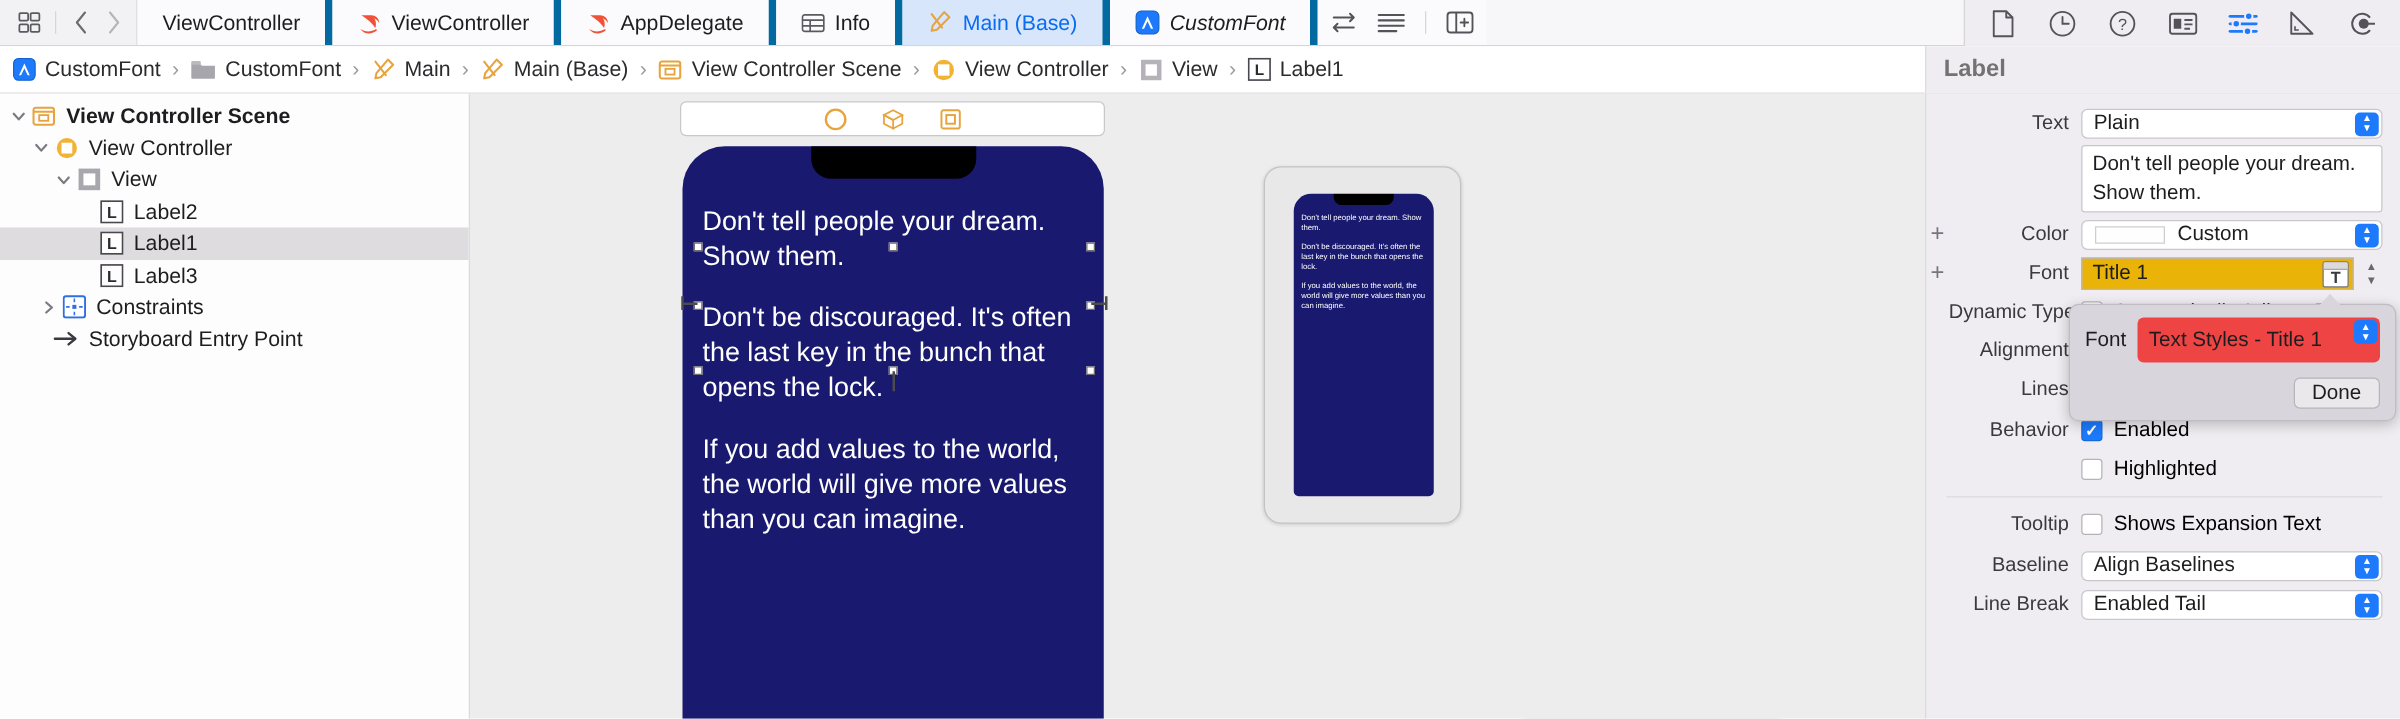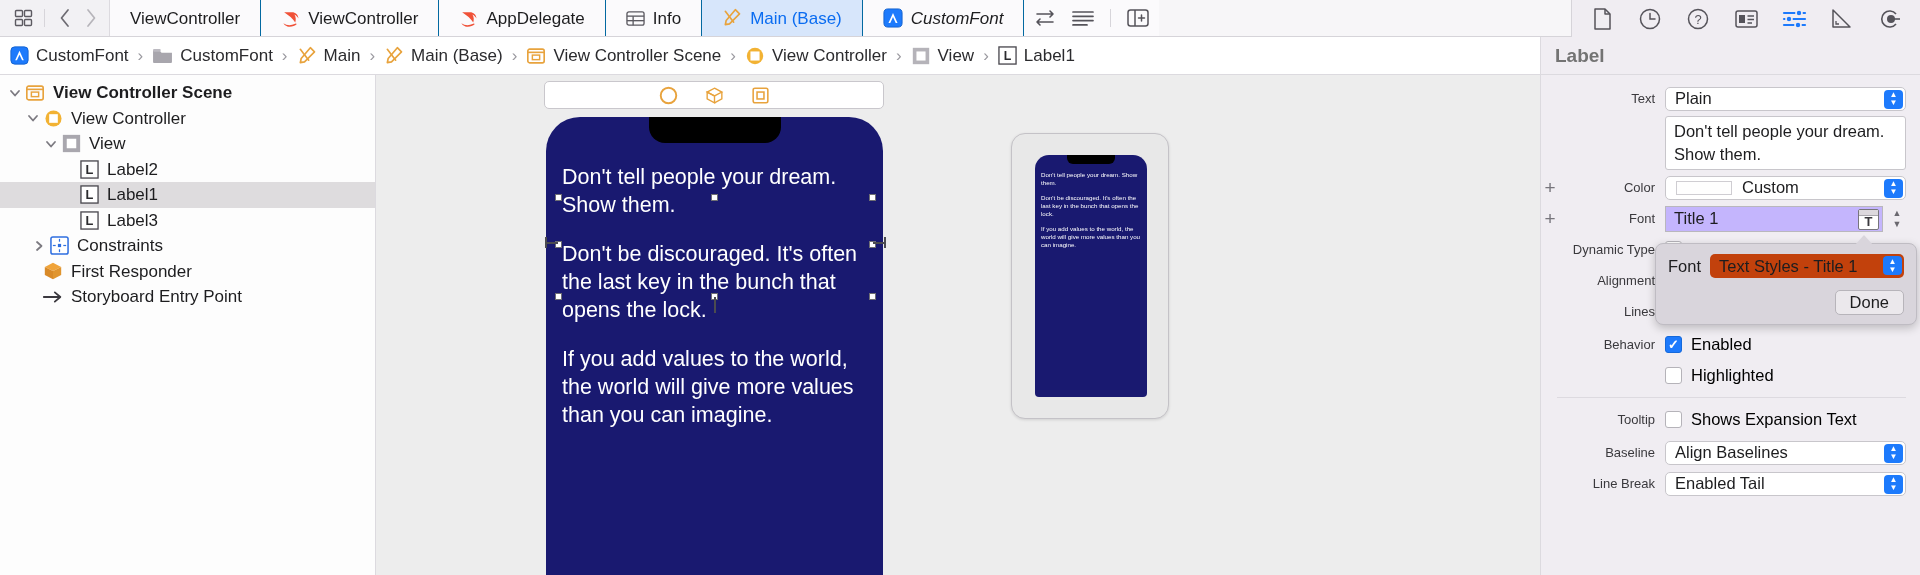--- a/index.html
+++ b/index.html
@@ -25,21 +25,21 @@
   }
   .grid-icon { width: 26px; display: flex; align-items: center; justify-content: center; cursor: default; }
   .vsep { width: 1px; height: 18px; background: #d7d5da; margin: 0 8px; }
   .navarrows { display: flex; align-items: center; gap: 2px; }
   .navarrow { width: 24px; height: 24px; display: flex; align-items: center; justify-content: center; }
 
   .tabs { display: flex; align-items: stretch; flex: 1; min-width: 0; }
   .tab {
     display: flex; align-items: center; justify-content: center; gap: 8px;
     padding: 0 20px; font-size: 17px; color: #1d1d1f;
-    border-right: 1px solid #0369a1;
+    border-right: 6px solid #0369a1;
     white-space: nowrap; position: relative;
     background: #fbfafc;
   }
   .tab.sel { background: #d7e6fb; color: #0a6cf1; }
   .tab.italic { font-style: italic; }
   .tab .tlabel { line-height: 1; }
 
   .tb-right {
     display: flex; align-items: center; gap: 0;
     padding: 0 2px; background: #fbfafc;
@@ -134,21 +134,21 @@
   
   .inspector {
     width: 380px; flex: none; background: #f0edf2;
     border-left: 1px solid #dcdadf; position: relative;
     padding-top: 10px; overflow: hidden;
   }
   .irow { display: flex; align-items: center; min-height: 27px; padding: 0 14px 0 0; margin-bottom: 4px; }
   .iplus { width: 18px; font-size: 19px; color: #77757c; text-align: center; flex: none; line-height: 1; }
   .ilabel {
     width: 106px; text-align: right; padding-right: 10px;
-    font-size: 13px; color: #3a393d; flex: none; white-space: nowrap;
+    font-size: 16px; color: #3a393d; flex: none; white-space: nowrap;
   }
   .ifield { flex: 1; display: flex; align-items: center; }
 
   .popbtn {
     flex: 1; height: 24px; background: #fff; border: 1px solid #c8c6cb;
     border-radius: 5px; display: flex; align-items: center;
     font-size: 16.5px; color: #1d1d1f; padding-left: 9px; position: relative;
   }
   .stepper-blue {
     position: absolute; right: 2px; top: 2px; width: 19px; height: 19px;
@@ -156,21 +156,21 @@
     display: flex; flex-direction: column; align-items: center; justify-content: center;
     color: #fff; font-size: 8px; line-height: 8px;
   }
   .colorswatch { width: 56px; height: 14px; background: #fefefe; border: 1px solid #cfcdd2; margin-right: 10px; margin-left: 1px; }
   .textarea {
     flex: 1; min-height: 46px; background: #fff; border: 1px solid #c8c6cb;
     border-radius: 3px; font-size: 16.5px; color: #1d1d1f;
     padding: 3px 8px; line-height: 23px;
   }
   .fontfield {
-    flex: 1; height: 26px; background: #c4b5fd; border: 1px solid #b9b7bd;
+    flex: 1; height: 26px; background: #eab308; border: 1px solid #b9b7bd;
     display: flex; align-items: center; font-size: 16.5px; color: #1d1d1f;
     padding-left: 8px; position: relative;
   }
   .tglyph {
     position: absolute; right: 3px; top: 2px; width: 21px; height: 21px;
     border: 1px solid #77757c; border-radius: 2px; background: #fff;
     display: flex; align-items: flex-end; justify-content: center;
     font-size: 13px; font-weight: bold; color: #3a393d; line-height: 15px;
   }
   .tglyph::before { content: ""; position: absolute; left: 0; right: 0; top: 0; height: 5px; background: #ddd9de; border-bottom: 1px solid #a9a7ad; }
@@ -196,21 +196,21 @@
     box-shadow: 0 3px 10px rgba(0,0,0,.22); padding: 10px 12px 9px 12px; z-index: 40;
   }
   .pop-arrow {
     position: absolute; top: -9px; right: 43px; width: 18px; height: 10px;
     background: #d9d5dc; clip-path: polygon(50% 0, 100% 100%, 0 100%);
     border: none;
   }
   .pop-row { display: flex; align-items: center; margin-bottom: 12px; }
   .pop-label { font-size: 16.5px; color: #1d1d1f; margin-right: 9px; }
   .pop-select {
-    flex: 1; height: 24px; background: #c2410c; border-radius: 5px;
+    flex: 1; height: 36px; background: #ef4444; border-radius: 5px;
     display: flex; align-items: center; padding-left: 9px;
     font-size: 16.5px; color: #1d1d1f; position: relative;
   }
   .pop-footer { display: flex; justify-content: flex-end; }
   .donebtn {
     background: #ebe8ec; border: 1px solid #b7b4ba; border-radius: 5px;
     padding: 2px 14px; font-size: 16.5px; color: #1d1d1f;
   }
   svg { display: block; }
 </style>
@@ -556,31 +556,20 @@
               <rect x="8.3" y="8.3" width="3.4" height="3.4" fill="#2f6fe0"></rect>
               <line x1="10" y1="3" x2="10" y2="6" stroke="#2f6fe0" stroke-width="1.3"></line>
               <line x1="10" y1="14" x2="10" y2="17" stroke="#2f6fe0" stroke-width="1.3"></line>
               <line x1="3" y1="10" x2="6" y2="10" stroke="#2f6fe0" stroke-width="1.3"></line>
               <line x1="14" y1="10" x2="17" y2="10" stroke="#2f6fe0" stroke-width="1.3"></line>
             </svg>
         </div>
         <span class="tlabel2">Constraints</span>
       </div>
 
-      <div class="tree-row" style="padding-left:24px">
-        <div class="disc empty"></div>
-        <div class="tico">
-          <svg width="20" height="20" viewBox="0 0 22 22">
-              <path d="M11 2 L20 6.5 L11 11 L2 6.5 Z" fill="#f0a43a"></path>
-              <path d="M2 6.5 V15.5 L11 20 V11 Z" fill="#d98a28"></path>
-              <path d="M20 6.5 V15.5 L11 20 V11 Z" fill="#e0952f"></path>
-            </svg>
-        </div>
-        <span class="tlabel2">First Responder</span>
-      </div>
 
 
       <div class="tree-row" style="padding-left:24px">
         <div class="disc empty"></div>
         <div class="tico">
           <svg width="22" height="18" viewBox="0 0 24 18">
               <line x1="2" y1="9" x2="19" y2="9" stroke="#3b393f" stroke-width="2" stroke-linecap="round"></line>
               <path d="M14 4 L20 9 L14 14" fill="none" stroke="#3b393f" stroke-width="2" stroke-linecap="round" stroke-linejoin="round"></path>
             </svg>
         </div>

